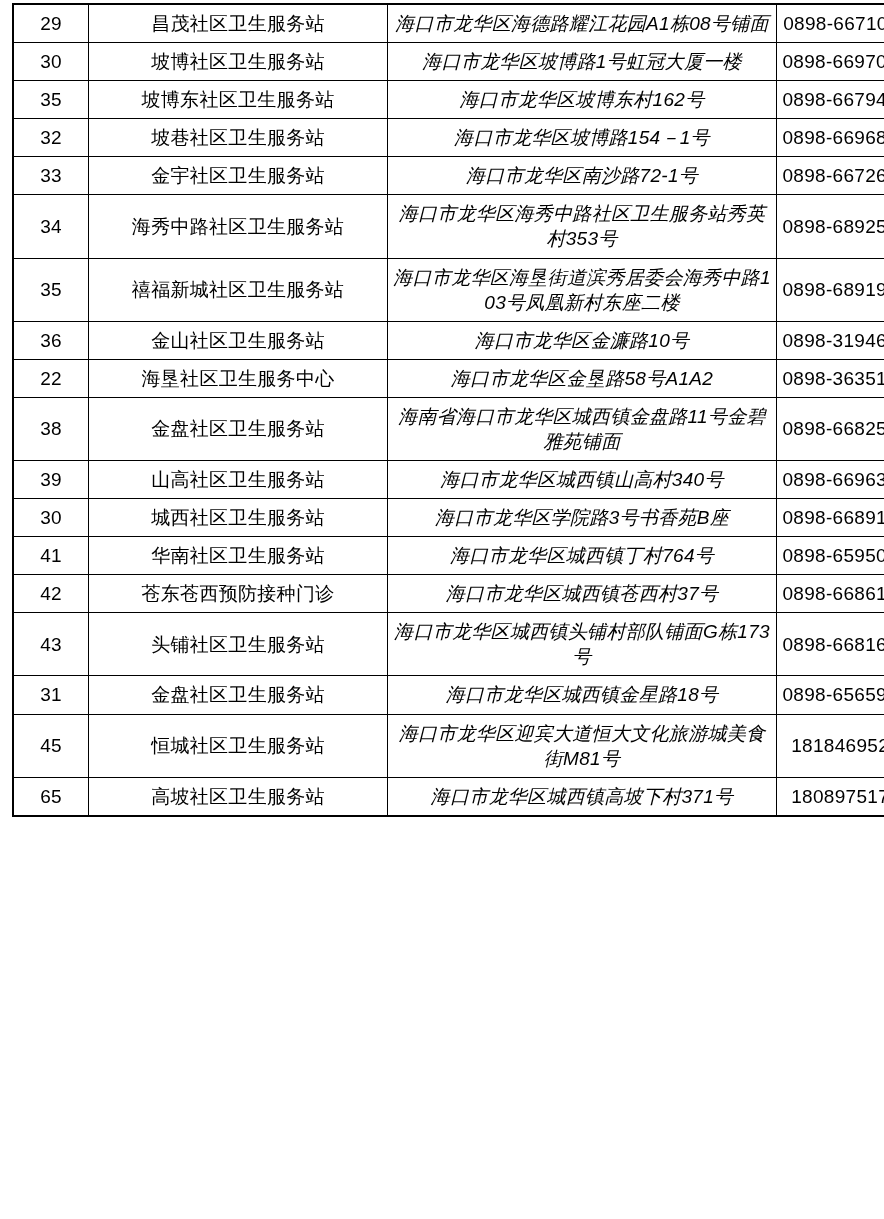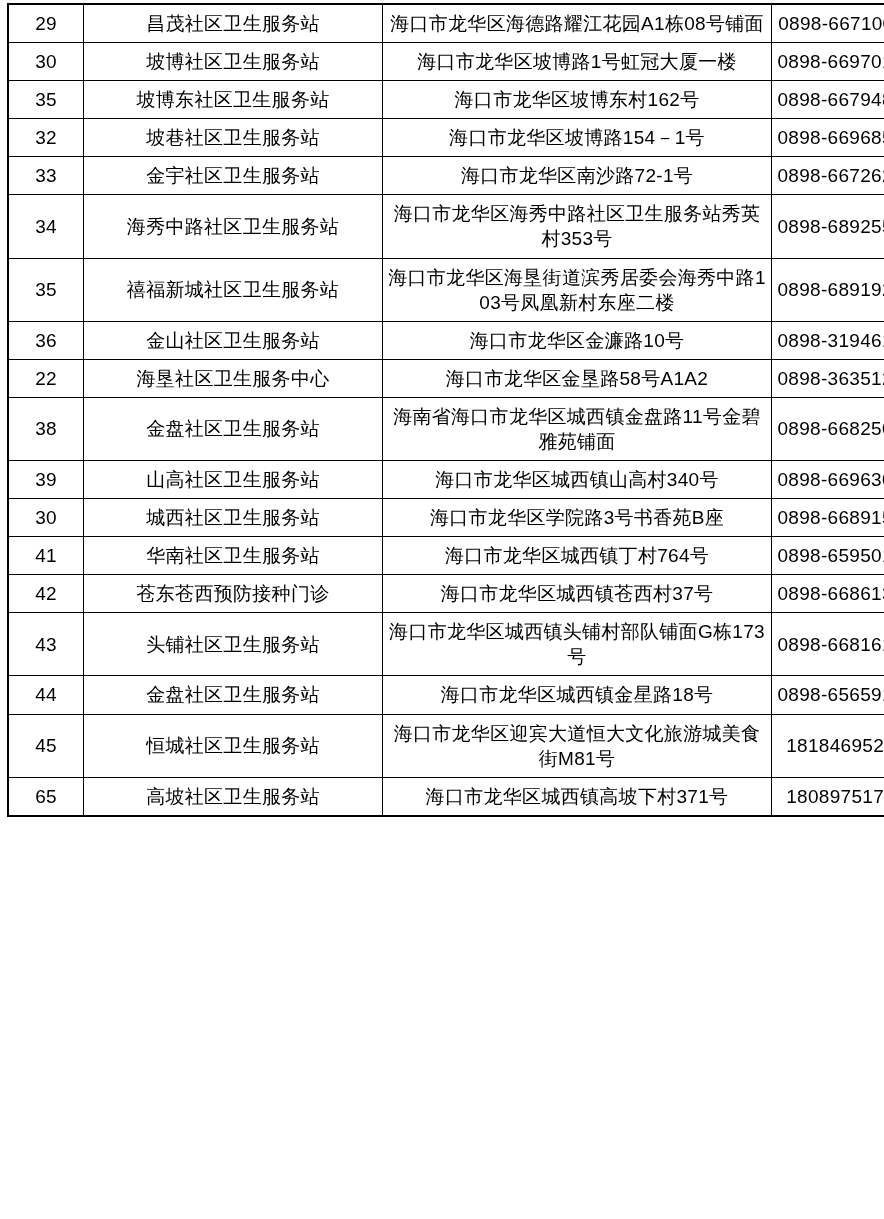--- a/index.html
+++ b/index.html
@@ -12,21 +12,21 @@
     height: 1219px;
     font-family: "Liberation Sans", "DejaVu Sans", sans-serif;
     color: #000000;
     overflow: hidden;
   }
   .page {
     width: 884px;
     height: 1219px;
     position: relative;
     box-sizing: border-box;
-    padding: 3px 4px 4px 7px;
+    padding: 3px 4px 4px 12px;
   }
   table.clinic-table {
     border-collapse: collapse;
     table-layout: fixed;
     width: 876px;
     border: 2px solid #000;
     background: #fff;
   }
   table.clinic-table td {
     border: 1px solid #000;
@@ -40,20 +40,21 @@
   }
   td.col-index {
     width: 66px;
     font-size: 19px;
   }
   td.col-name {
     width: 290px;
   }
   td.col-address {
     width: 380px;
+    font-style: italic;
   }
   td.col-phone {
     width: 140px;
     text-align: left;
     padding-left: 8px;
     word-break: break-all;
   }
 </style>
 </head>
 <body>
@@ -145,21 +146,21 @@
           <td class="col-address">海口市龙华区城西镇苍西村37号</td>
           <td class="col-phone">0898-66861373</td>
         </tr>
         <tr>
           <td class="col-index">43</td>
           <td class="col-name">头铺社区卫生服务站</td>
           <td class="col-address">海口市龙华区城西镇头铺村部队铺面G栋173号</td>
           <td class="col-phone">0898-66816159</td>
         </tr>
         <tr>
-          <td class="col-index">44</td>
+          <td class="col-index">31</td>
           <td class="col-name">金盘社区卫生服务站</td>
           <td class="col-address">海口市龙华区城西镇金星路18号</td>
           <td class="col-phone">0898-65659120</td>
         </tr>
         <tr>
           <td class="col-index">45</td>
           <td class="col-name">恒城社区卫生服务站</td>
           <td class="col-address">海口市龙华区迎宾大道恒大文化旅游城美食街M81号</td>
           <td class="col-phone">18184695206</td>
         </tr>

